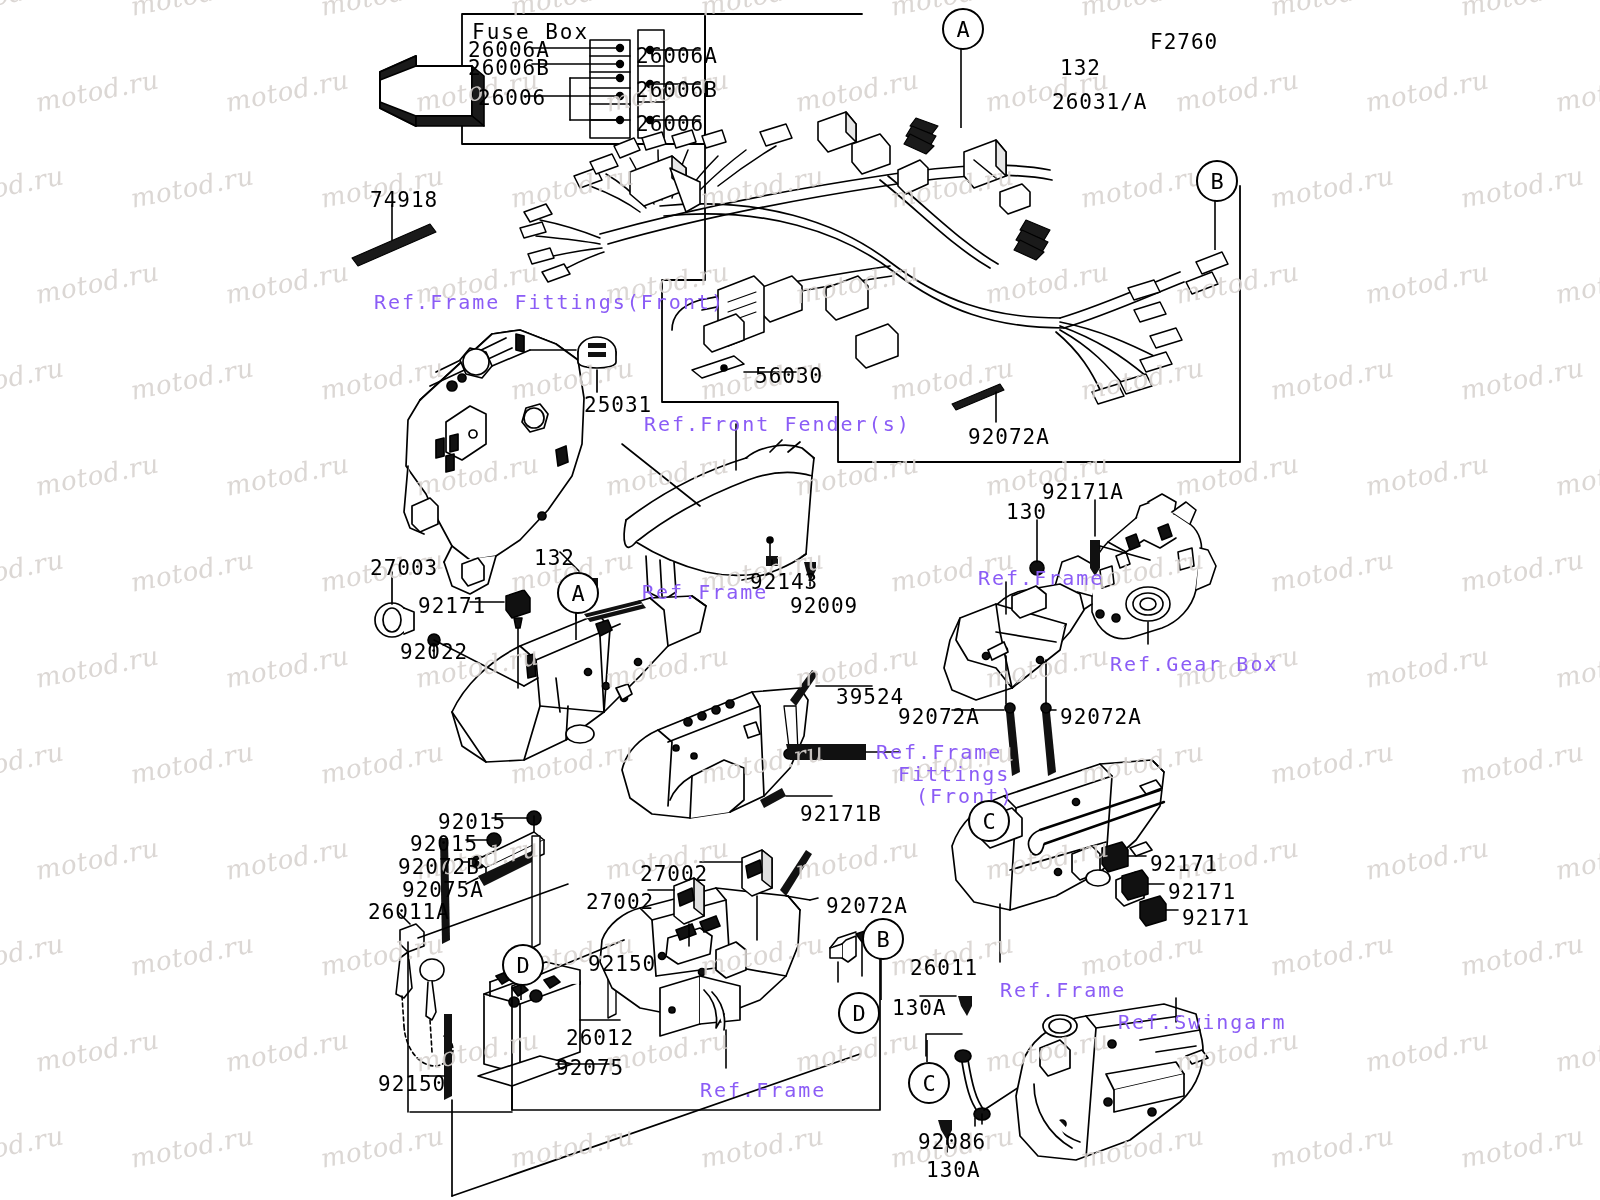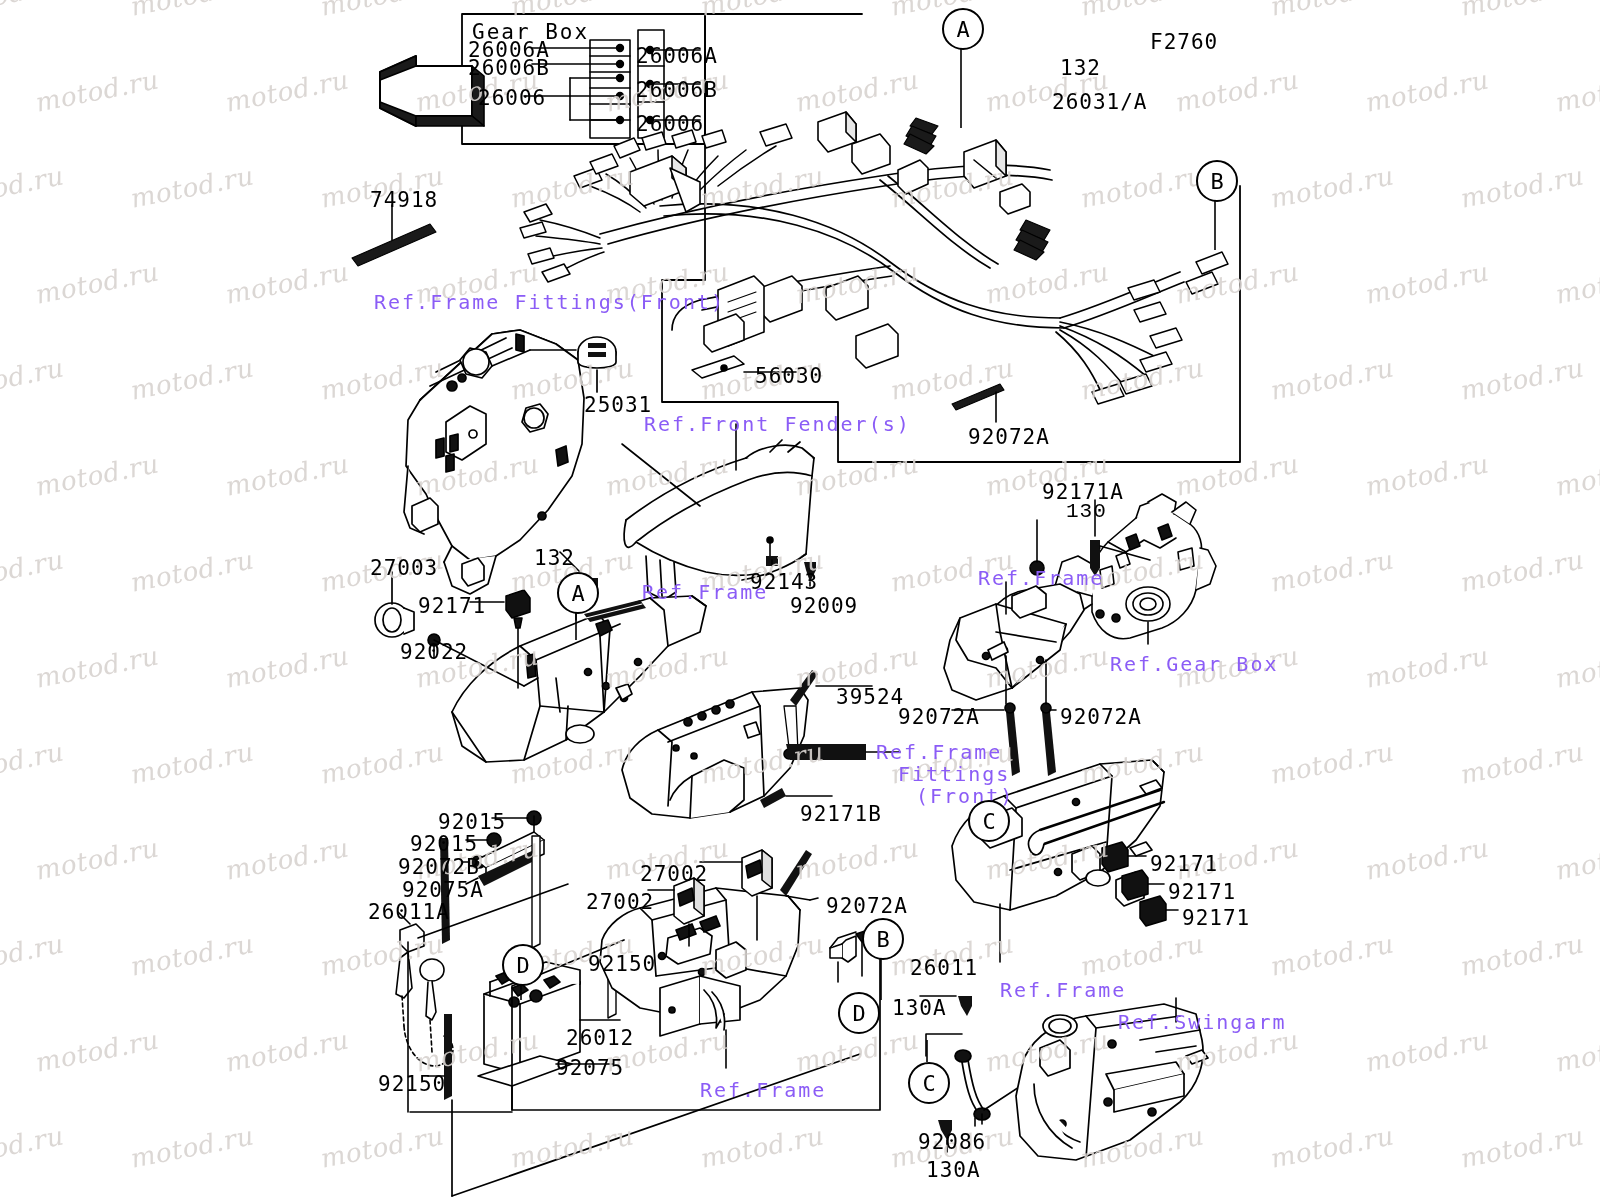--- a/index.html
+++ b/index.html
@@ -728,42 +728,42 @@
     <div class="wm" style="color: rgb(216, 211, 208); left: 890px; top: 1132px;">motod.ru</div>
     <div class="wm" style="color: rgb(216, 211, 208); left: 1080px; top: 1132px;">motod.ru</div>
     <div class="wm" style="color: rgb(216, 211, 208); left: 1270px; top: 1132px;">motod.ru</div>
     <div class="wm" style="color: rgb(216, 211, 208); left: 1460px; top: 1132px;">motod.ru</div>
   </div>
 
 <div id="labels">
 
   <div class="lbl" style="left:1150px;top:30px;">F2760</div>
 
-  <div class="fusetitle" style="left:472px;top:20px;">Gear Box</div>
+  <div class="fusetitle" style="left:472px;top:20px;">Fuse Box</div>
   <div class="lbl" style="left:468px;top:38px;">26006A</div>
   <div class="lbl" style="left:468px;top:56px;">26006B</div>
   <div class="lbl" style="left:478px;top:86px;">26006</div>
   <div class="lbl" style="left:636px;top:44px;">26006A</div>
   <div class="lbl" style="left:636px;top:78px;">26006B</div>
   <div class="lbl" style="left:636px;top:112px;">26006</div>
 
 <div class="lbl" style="left: 370px; top: 188px;">74918</div>
     <div class="lbl" style="left: 1060px; top: 56px;">132</div>
     <div class="lbl" style="left: 1052px; top: 90px;">26031/A</div>
     <div class="lbl" style="left: 755px; top: 364px;">56030</div>
     <div class="lbl" style="left: 968px; top: 425px;">92072A</div>
     <div class="lbl" style="left: 584px; top: 393px;">25031</div>
     <div class="lbl" style="left: 534px; top: 546px;">132</div>
     <div class="lbl" style="left: 750px; top: 570px; text-align: center;">92143</div>
     <div class="lbl" style="left: 790px; top: 594px;">92009</div>
     <div class="lbl" style="left: 370px; top: 556px;">27003</div>
     <div class="lbl" style="left: 418px; top: 594px;">92171</div>
     <div class="lbl" style="left: 400px; top: 640px;">92022</div>
     <div class="lbl" style="left: 1042px; top: 480px;">92171A</div>
-    <div class="lbl" style="left: 1066px; top: 500px; font-family: Liberation Mono, monospace;">130</div>
+    <div class="lbl" style="left: 1006px; top: 500px;">130</div>
     <div class="lbl" style="left: 898px; top: 705px;">92072A</div>
     <div class="lbl" style="left: 1060px; top: 705px;">92072A</div>
     <div class="lbl" style="left: 836px; top: 685px;">39524</div>
     <div class="lbl" style="left: 800px; top: 802px;">92171B</div>
     <div class="lbl" style="left: 438px; top: 810px;">92015</div>
     <div class="lbl" style="left: 410px; top: 832px;">92015</div>
     <div class="lbl" style="left: 398px; top: 855px;">92072B</div>
     <div class="lbl" style="left: 402px; top: 878px;">92075A</div>
     <div class="lbl" style="left: 368px; top: 900px;">26011A</div>
     <div class="lbl" style="left: 588px; top: 952px;">92150</div>

